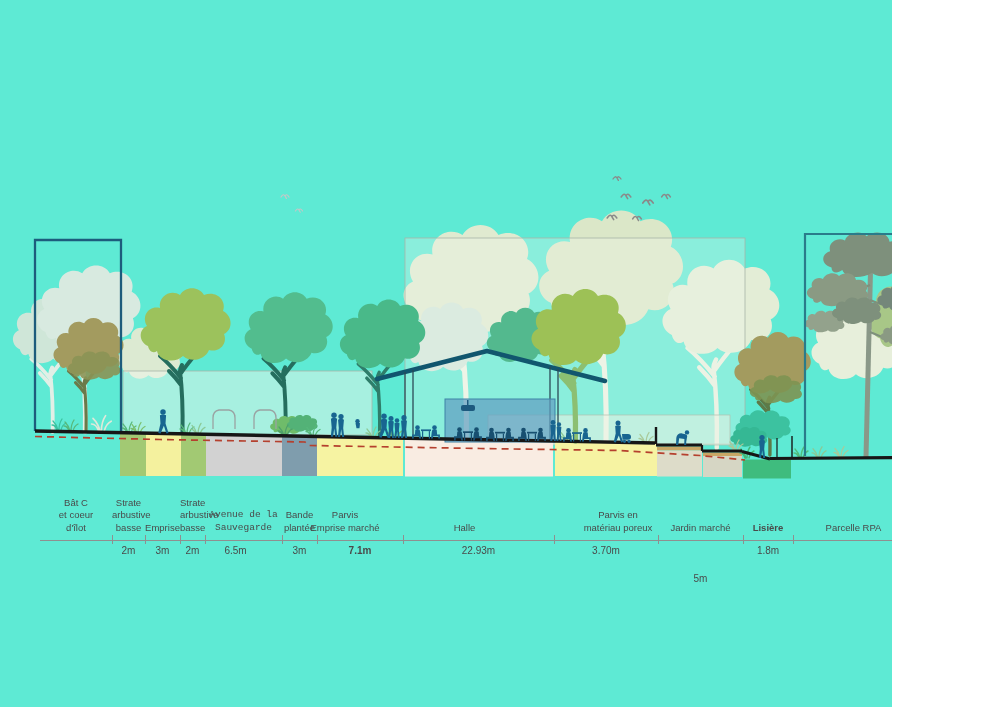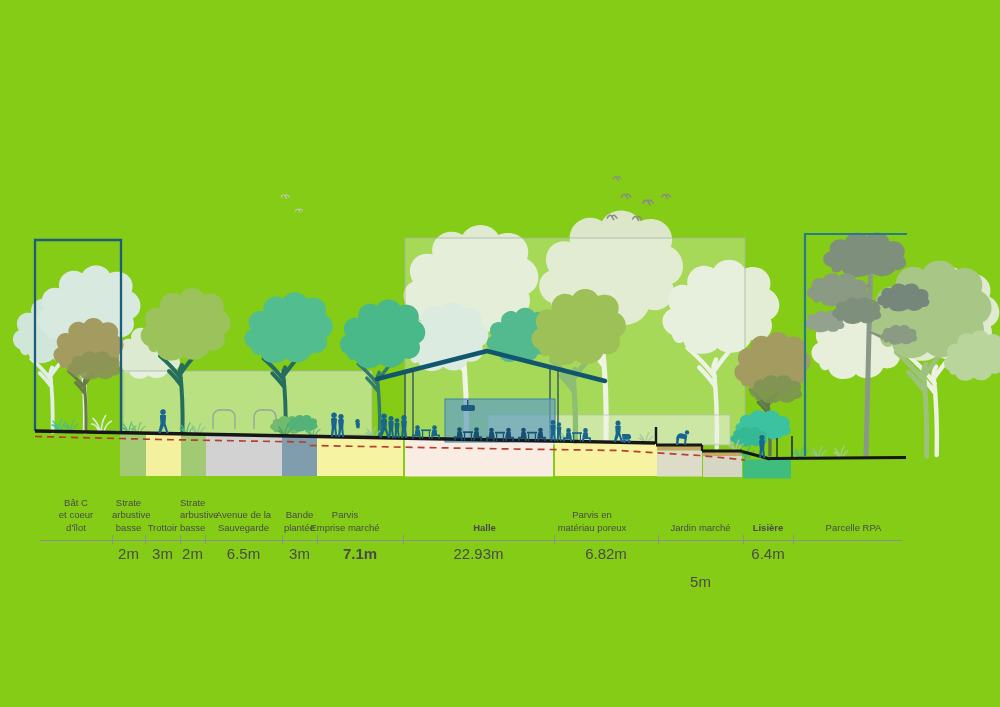--- a/index.html
+++ b/index.html
@@ -1,24 +1,24 @@
 <!DOCTYPE html>
 <html><head>
 <meta charset="utf-8">
 <style>
   html,body{margin:0;padding:0;background:#fff;}
-  .stage{position:relative;width:1000px;height:707px;background:#84cc16;overflow:hidden;
+  .stage{position:relative;width:892px;height:707px;background:#5eead4;overflow:hidden;
          font-family:"Liberation Sans",sans-serif;}
   .stage svg{position:absolute;left:0;top:0;}
   #dims{position:absolute;left:0;top:0;width:1000px;height:707px;}
   .dim-line{position:absolute;top:540px;height:1px;background:#8f8f8f;}
   .dim-tick{position:absolute;top:535px;width:1px;height:9px;background:#8f8f8f;}
   .dim-label{position:absolute;bottom:173px;text-align:center;color:#4a4a4a;
              font-size:9.5px;line-height:1.3;white-space:pre-line;}
-  .dim-value{position:absolute;top:545px;text-align:center;color:#4a4a4a;font-size:15px;}
+  .dim-value{position:absolute;top:545px;text-align:center;color:#4a4a4a;font-size:10px;}
 </style>
 </head>
 <body>
 
 <div class="stage">
 
 <svg width="1000" height="707" viewBox="0 0 1000 707">
   <defs>
     <path id="crown" d="M-37,8 C-46,4 -47,-8 -38,-12 C-44,-22 -36,-33 -25,-30 C-27,-42 -14,-49 -5,-43 C0,-52 14,-52 19,-43 C31,-48 42,-38 38,-27 C48,-22 48,-8 39,-4 C43,6 34,15 24,12 C20,22 6,25 -2,18 C-10,26 -26,23 -28,13 C-32,16 -36,13 -37,8 Z"></path>
     <path id="clump" d="M-30,4 C-38,2 -38,-6 -31,-8 C-33,-14 -26,-19 -20,-16 C-18,-22 -8,-24 -4,-19 C2,-24 12,-22 13,-15 C21,-17 27,-10 23,-4 C28,0 24,7 17,6 C14,11 4,12 0,8 C-8,13 -20,12 -22,6 C-26,9 -30,8 -30,4 Z"></path>
@@ -271,44 +271,44 @@
 
 <div id="dims">
       <div class="dim-line" style="left: 40px; width: 862px;"></div>
       <div class="dim-label" style="left: 40px; width: 72px;">Bât C
 et coeur
 d'îlot</div>
       <div class="dim-label" style="left: 112px; width: 33px;">Strate
 arbustive
 basse</div>
       <div class="dim-value" style="left: 112px; width: 33px;">2m</div>
-      <div class="dim-label" style="left: 145px; width: 35px;">Trottoir</div>
+      <div class="dim-label" style="left: 145px; width: 35px;">Emprise</div>
       <div class="dim-value" style="left: 145px; width: 35px;">3m</div>
       <div class="dim-label" style="left: 180px; width: 25px;">Strate
 arbustive
 basse</div>
       <div class="dim-value" style="left: 180px; width: 25px;">2m</div>
-      <div class="dim-label" style="left: 205px; width: 77px;">Avenue de la
+      <div class="dim-label" style="left: 205px; width: 77px; font-family: Liberation Mono, monospace;">Avenue de la
 Sauvegarde</div>
-      <div class="dim-value" style="left: 205px; width: 77px;">6.5m</div>
+      <div class="dim-value" style="left: 197px; width: 77px;">6.5m</div>
       <div class="dim-label" style="left: 282px; width: 35px;">Bande
 plantée</div>
       <div class="dim-value" style="left: 282px; width: 35px;">3m</div>
       <div class="dim-label" style="left: 302px; width: 86px;">Parvis
 Emprise marché</div>
       <div class="dim-value" style="left: 317px; width: 86px; font-weight: bold;">7.1m</div>
-      <div class="dim-label" style="left: 409px; width: 151px; font-weight: bold;">Halle</div>
+      <div class="dim-label" style="left: 389px; width: 151px;">Halle</div>
       <div class="dim-value" style="left: 403px; width: 151px;">22.93m</div>
-      <div class="dim-label" style="left: 540px; width: 104px;">Parvis en
+      <div class="dim-label" style="left: 566px; width: 104px;">Parvis en
 matériau poreux</div>
-      <div class="dim-value" style="left: 554px; width: 104px;">6.82m</div>
+      <div class="dim-value" style="left: 554px; width: 104px;">3.70m</div>
       <div class="dim-label" style="left: 658px; width: 85px;">Jardin marché</div>
       <div class="dim-value" style="left: 658px; width: 85px; margin-top: 28px;">5m</div>
       <div class="dim-label" style="left: 743px; width: 50px; font-weight: bold;">Lisière</div>
-      <div class="dim-value" style="left: 743px; width: 50px;">6.4m</div>
+      <div class="dim-value" style="left: 743px; width: 50px;">1.8m</div>
       <div class="dim-label" style="left: 799px; width: 109px;">Parcelle RPA</div>
       <div class="dim-tick" style="left: 112px;"></div>
       <div class="dim-tick" style="left: 145px;"></div>
       <div class="dim-tick" style="left: 180px;"></div>
       <div class="dim-tick" style="left: 205px;"></div>
       <div class="dim-tick" style="left: 282px;"></div>
       <div class="dim-tick" style="left: 317px;"></div>
       <div class="dim-tick" style="left: 403px;"></div>
       <div class="dim-tick" style="left: 554px;"></div>
       <div class="dim-tick" style="left: 658px;"></div>

